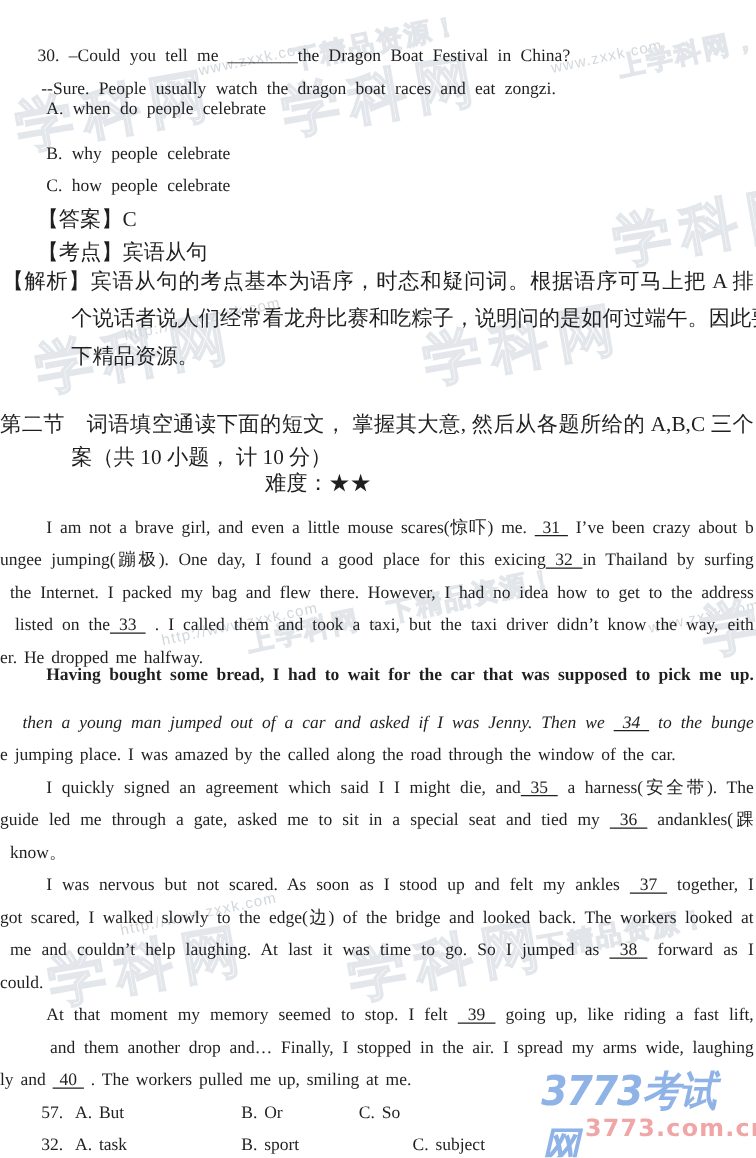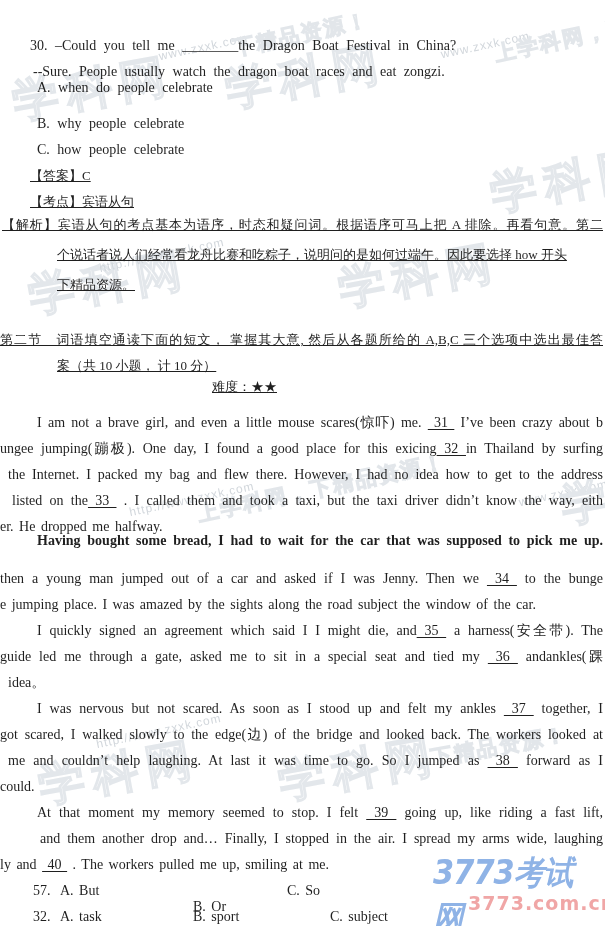--- a/index.html
+++ b/index.html
@@ -1,21 +1,21 @@
 <!DOCTYPE html>
 <html><head>
 <meta charset="utf-8">
 <style>
   html,body{margin:0;padding:0;background:#ffffff;}
   .page{position:relative;width:605px;height:926px;background:#ffffff;overflow:hidden;
         font-family:"Liberation Serif","DejaVu Serif",serif;color:#1f1f1f;}
   
   .ln{position:absolute;height:26px;line-height:26px;font-size:14px;white-space:nowrap;z-index:2;}
   .j{right:2px;white-space:normal;text-align:justify;text-align-last:justify;overflow:hidden;}
-  .zh{font-size:13px;text-decoration:underline;}
+  .zh{font-size:17px;}
   .hx{height:30px;line-height:30px;}
   .q{word-spacing:4px;}
   .p{word-spacing:2px;}
   u{text-underline-offset:2px;}
   
   .wm{position:absolute;z-index:1;pointer-events:none;white-space:nowrap;}
   .wm-url{font-size:12px;color:#d2d7dc;font-family:"Liberation Sans",sans-serif;letter-spacing:1px;}
   .wm-sl{font-size:21px;font-weight:bold;color:transparent;-webkit-text-stroke:1px #e2e6ea;
          font-family:"Liberation Sans",sans-serif;letter-spacing:2px;}
   .wm-br{font-size:46px;font-weight:bold;color:transparent;-webkit-text-stroke:1.3px #e3e7eb;
@@ -78,38 +78,38 @@
     <div class="ln zh" style="top:374px;left:212px;">难度：★★</div>
   </div>
 
   <div>
     <div class="ln p j" style="top:410px;left:37px;">I am not a brave girl, and even a little mouse scares(惊吓) me. <u>&nbsp;31&nbsp;</u> I’ve been crazy about b</div>
     <div class="ln p j" style="top:436px;left:0px;">ungee jumping(蹦极). One day, I found a good place for this exicing<u>&nbsp;32&nbsp;</u>in Thailand by surfing</div>
     <div class="ln p j" style="top:462px;left:8px;">the Internet. I packed my bag and flew there. However, I had no idea how to get to the address</div>
     <div class="ln p j" style="top:488px;left:12px;">listed on the<u>&nbsp;33&nbsp;</u> . I called them and took a taxi, but the taxi driver didn’t know the way, eith</div>
     <div class="ln p" style="top:514px;left:0px;">er. He dropped me halfway.</div>
     <div class="ln p j" style="top:528px;left:37px;font-weight:bold;">Having bought some bread, I had to wait for the car that was supposed to pick me up. Just</div>
-    <div class="ln p j" style="top:566px;left:0;">then a young man jumped out of a car and asked if I was Jenny. Then we <u>&nbsp;34&nbsp;</u> to the bunge</div>
-    <div class="ln p" style="top:592px;left:0px;">e jumping place. I was amazed by the sights along the road subject the window of the car.</div>
+    <div class="ln p j" style="top:566px;left:18px;font-style:italic;">then a young man jumped out of a car and asked if I was Jenny. Then we <u>&nbsp;34&nbsp;</u> to the bunge</div>
+    <div class="ln p" style="top:592px;left:0px;">e jumping place. I was amazed by the called along the road through the window of the car.</div>
     <div class="ln p j" style="top:618px;left:37px;">I quickly signed an agreement which said I I might die, and<u>&nbsp;35&nbsp;</u> a harness(安全带). The</div>
     <div class="ln p j" style="top:644px;left:0px;">guide led me through a gate, asked me to sit in a special seat and tied my <u>&nbsp;36&nbsp;</u> andankles(踝</div>
-    <div class="ln p" style="top:670px;left:8px;">idea。</div>
+    <div class="ln p" style="top:670px;left:8px;">know。</div>
     <div class="ln p j" style="top:696px;left:37px;">I was nervous but not scared. As soon as I stood up and felt my ankles <u>&nbsp;37&nbsp;</u> together, I</div>
     <div class="ln p j" style="top:722px;left:0px;">got scared, I walked slowly to the edge(边) of the bridge and looked back. The workers looked at</div>
     <div class="ln p j" style="top:748px;left:8px;">me and couldn’t help laughing. At last it was time to go. So I jumped as <u>&nbsp;38&nbsp;</u> forward as I</div>
     <div class="ln p" style="top:774px;left:0px;">could.</div>
     <div class="ln p j" style="top:800px;left:37px;">At that moment my memory seemed to stop. I felt <u>&nbsp;39&nbsp;</u> going up, like riding a fast lift,</div>
     <div class="ln p j" style="top:826px;left:8px;margin-left:32px;">and them another drop and… Finally, I stopped in the air. I spread my arms wide, laughing loud</div>
     <div class="ln p" style="top:852px;left:0px;">ly and <u>&nbsp;40&nbsp;</u> . The workers pulled me up, smiling at me.</div>
   </div>
 
   <div>
     <div class="ln p" style="top:878px;left:33px;">57.</div>
     <div class="ln p" style="top:878px;left:60px;">A. But</div>
-    <div class="ln p" style="top:878px;left:193px;margin-top:16px;">B. Or</div>
+    <div class="ln p" style="top:878px;left:193px;">B. Or</div>
     <div class="ln p" style="top:878px;left:287px;">C. So</div>
     <div class="ln p" style="top:904px;left:33px;">32.</div>
     <div class="ln p" style="top:904px;left:60px;">A. task</div>
     <div class="ln p" style="top:904px;left:193px;">B. sport</div>
     <div class="ln p" style="top:904px;left:330px;">C. subject</div>
   </div>
 
   <div>
     <div class="logo-t">3773考试网</div>
     <div class="logo-d">3773.com.cn</div>

